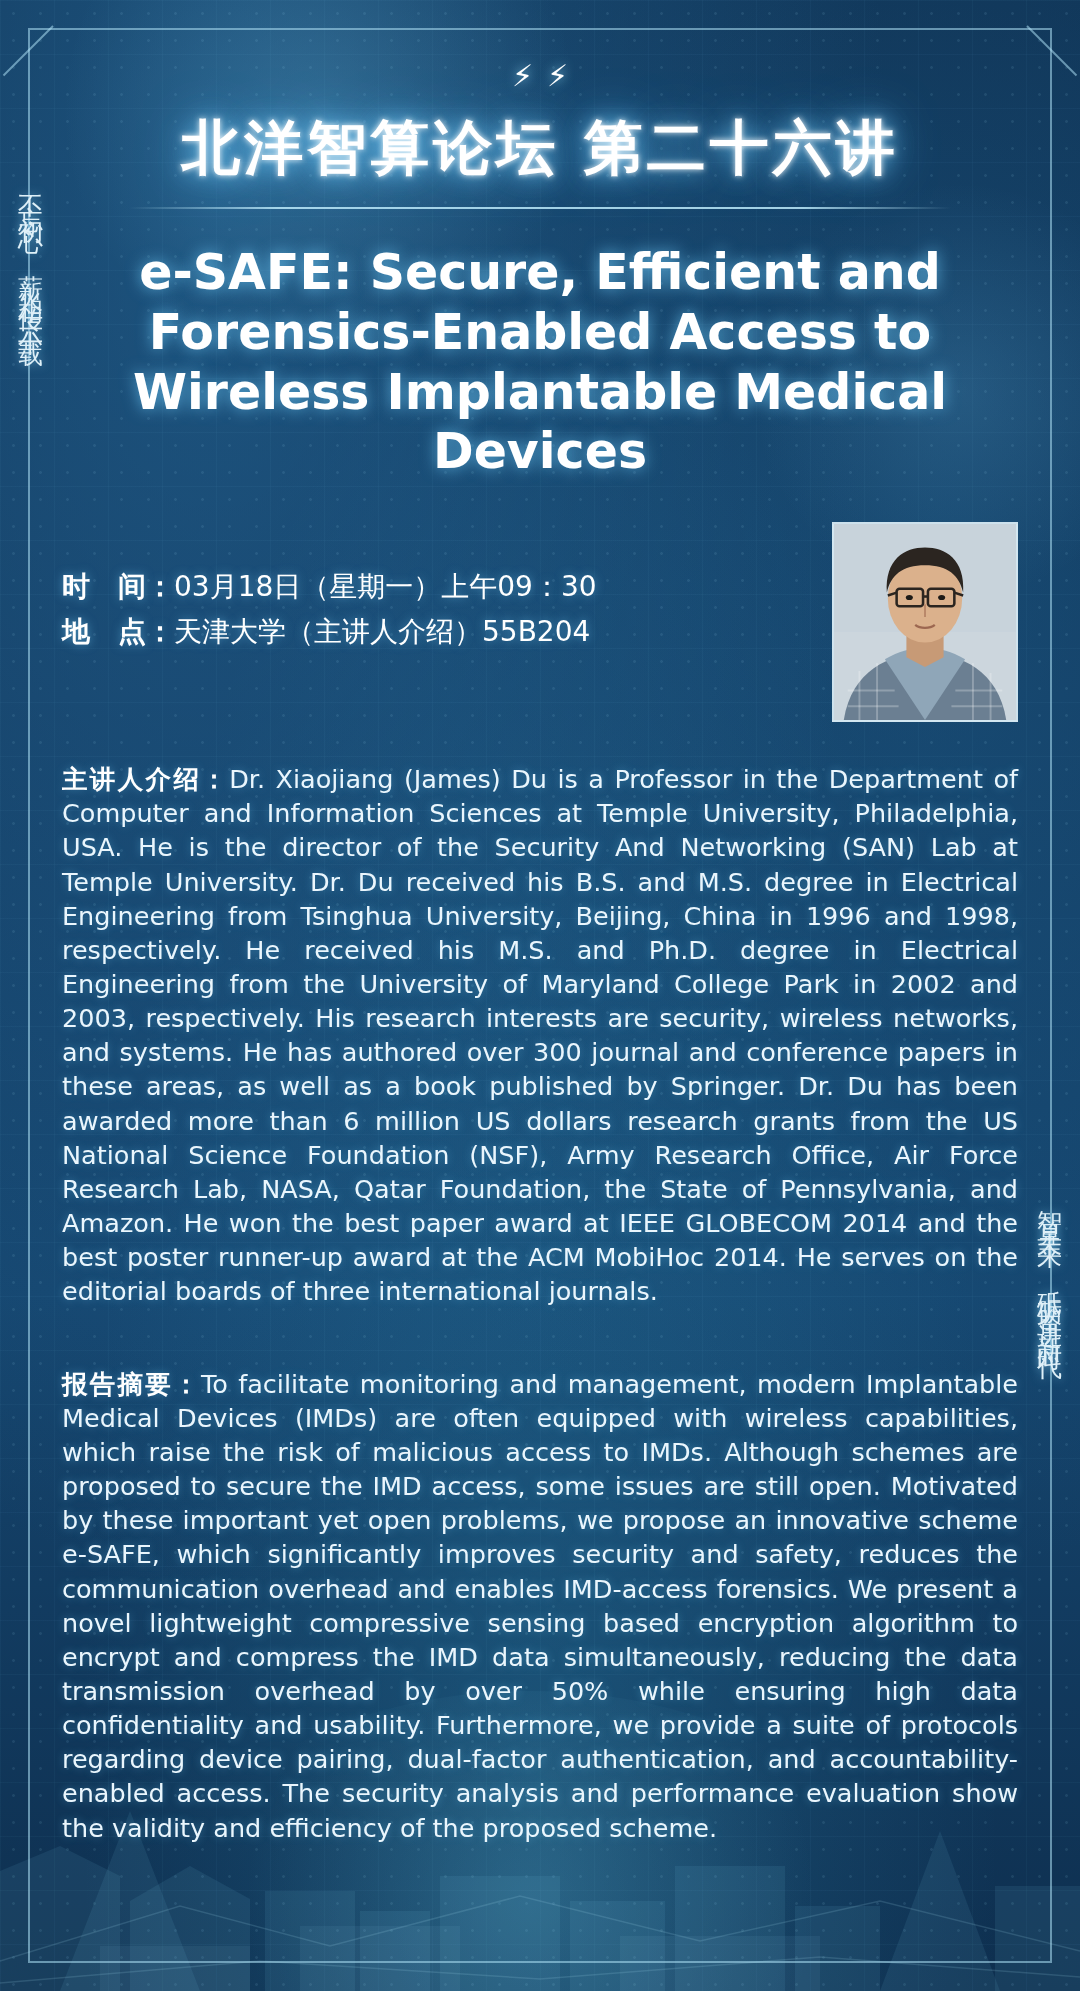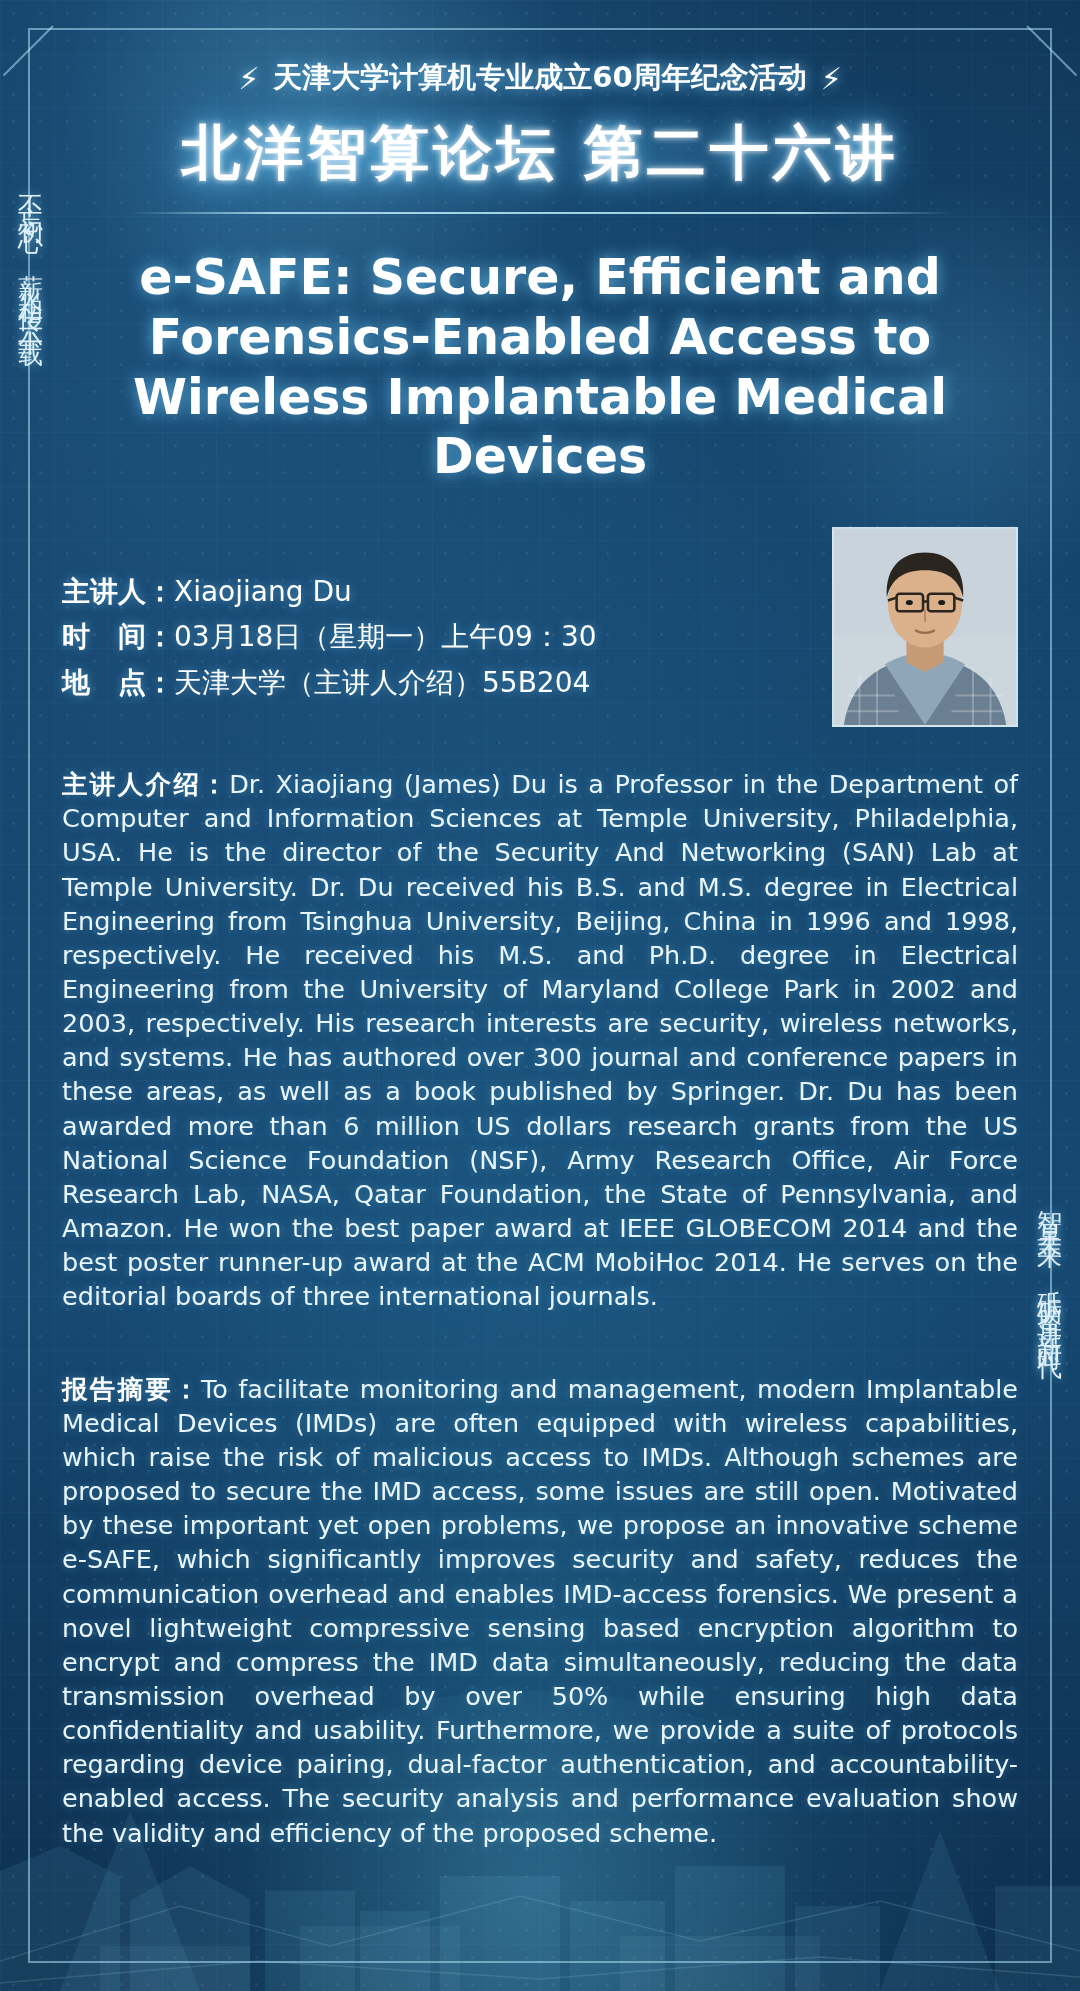--- a/index.html
+++ b/index.html
@@ -197,34 +197,30 @@
   <div class="frame-diag-r"></div>
 
   <div class="side-text side-left">不忘初心，薪火相传六十载</div>
   <div class="side-text side-right">智算未来，砥砺奋进新时代</div>
 
   <div class="content">
 
     <div class="banner">
       <div class="banner-sub">
         <span class="bolt">⚡</span>
-        <span>天津大学计算机专业成立60周年纪念活动</span>
         <span class="bolt">⚡</span>
       </div>
       <div class="banner-title">北洋智算论坛  第二十六讲</div>
       <div class="banner-rule"></div>
     </div>
 
     <div class="talk-title">e-SAFE: Secure, Efficient and Forensics-Enabled Access to Wireless Implantable Medical Devices</div>
 
     <div class="info-row">
       <div class="info-block">
-        <div class="info-line">
-          <span class="lbl">主讲人：</span><span>Xiaojiang  Du</span>
-        </div>
         <div class="info-line">
           <span class="lbl">时　间：</span><span>03月18日（星期一）上午09：30</span>
         </div>
         <div class="info-line">
           <span class="lbl">地　点：</span><span>天津大学（主讲人介绍）55B204</span>
         </div>
       </div>
 
       <div class="portrait">
         <svg viewBox="0 0 186 200" preserveAspectRatio="none">

